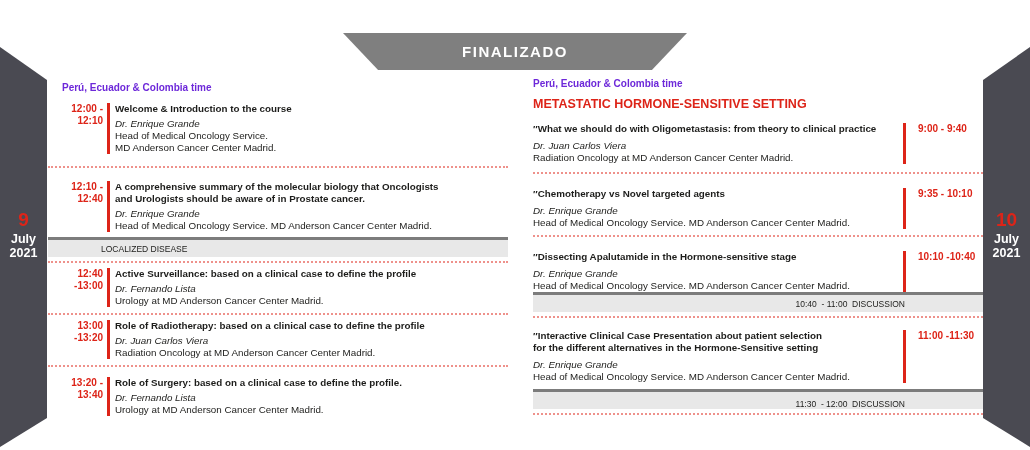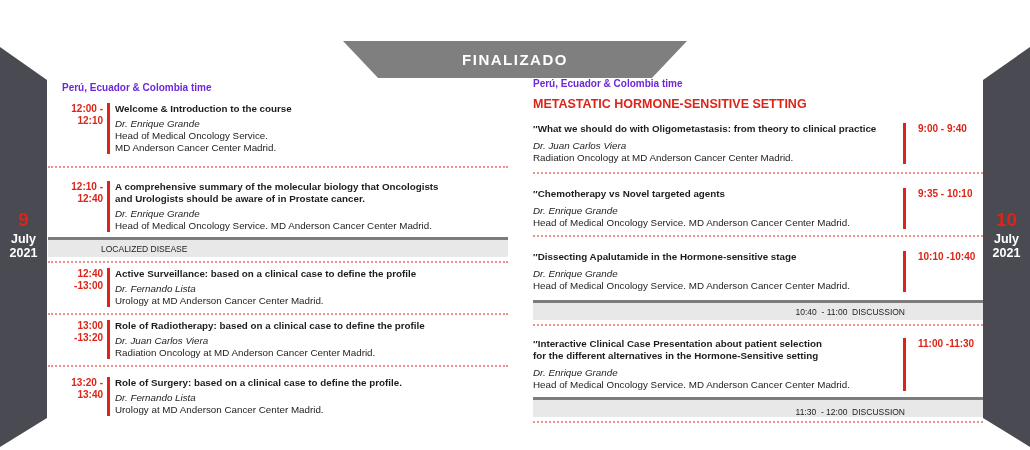--- a/index.html
+++ b/index.html
@@ -2,21 +2,21 @@
 <html><head>
 <meta charset="utf-8">
 <style>
   * { margin:0; padding:0; box-sizing:border-box; }
   html,body { background:#ffffff; }
   body { font-family:"Liberation Sans", sans-serif; color:#1d1d1b; }
   .stage { position:relative; width:1030px; height:450px; background:#ffffff; overflow:hidden; }
 
   
   .banner {
-    position:absolute; left:343px; top:41px; width:344px; height:37px;
+    position:absolute; left:343px; top:33px; width:344px; height:37px;
     background:#7f7f7f;
     clip-path:polygon(0 0, 100% 0, 89.8% 100%, 10.2% 100%);
     display:flex; align-items:center; justify-content:center;
   }
   .banner span { color:#ffffff; font-weight:bold; font-size:15px; letter-spacing:1.5px; }
 
   
   .panel { position:absolute; top:47px; width:47px; height:403px; background:#4a4a52; }
   .panel.pl { left:0; clip-path:polygon(0 0, 100% 33px, 100% 371px, 0 400px); }
   .panel.pr { left:983px; clip-path:polygon(0 33px, 100% 0, 100% 400px, 0 371px); }
@@ -54,21 +54,21 @@
   .colL .d4 { margin:6px 0 10px 0; }
   .colR .d1 { margin:8px 0 14px 0; }
   .colR .d2 { margin:6px 0 14px 0; }
   .colR .d3 { margin:4px 0 12px 0; }
   .colR .d4 { margin:4px 0 0 0; }
 
   
   .gbar { background:#e8e8e8; border-top:3px solid #7c7c7c; height:20px;
           display:flex; align-items:center; font-size:8.5px; color:#1d1d1b; white-space:pre; }
   .gbar.loc  { margin-top:5px;  padding-left:53px; }
-  .gbar.dis1 { margin-top:8px;  justify-content:flex-end; padding-right:78px; }
+  .gbar.dis1 {  justify-content:flex-end; padding-right:78px; }
   .gbar.dis2 { margin-top:6px;  justify-content:flex-end; padding-right:78px;align-items:flex-end; }
 </style>
 </head>
 <body>
 
 <div class="stage">
 
   <div class="banner">
     <span>FINALIZADO</span>
   </div>

